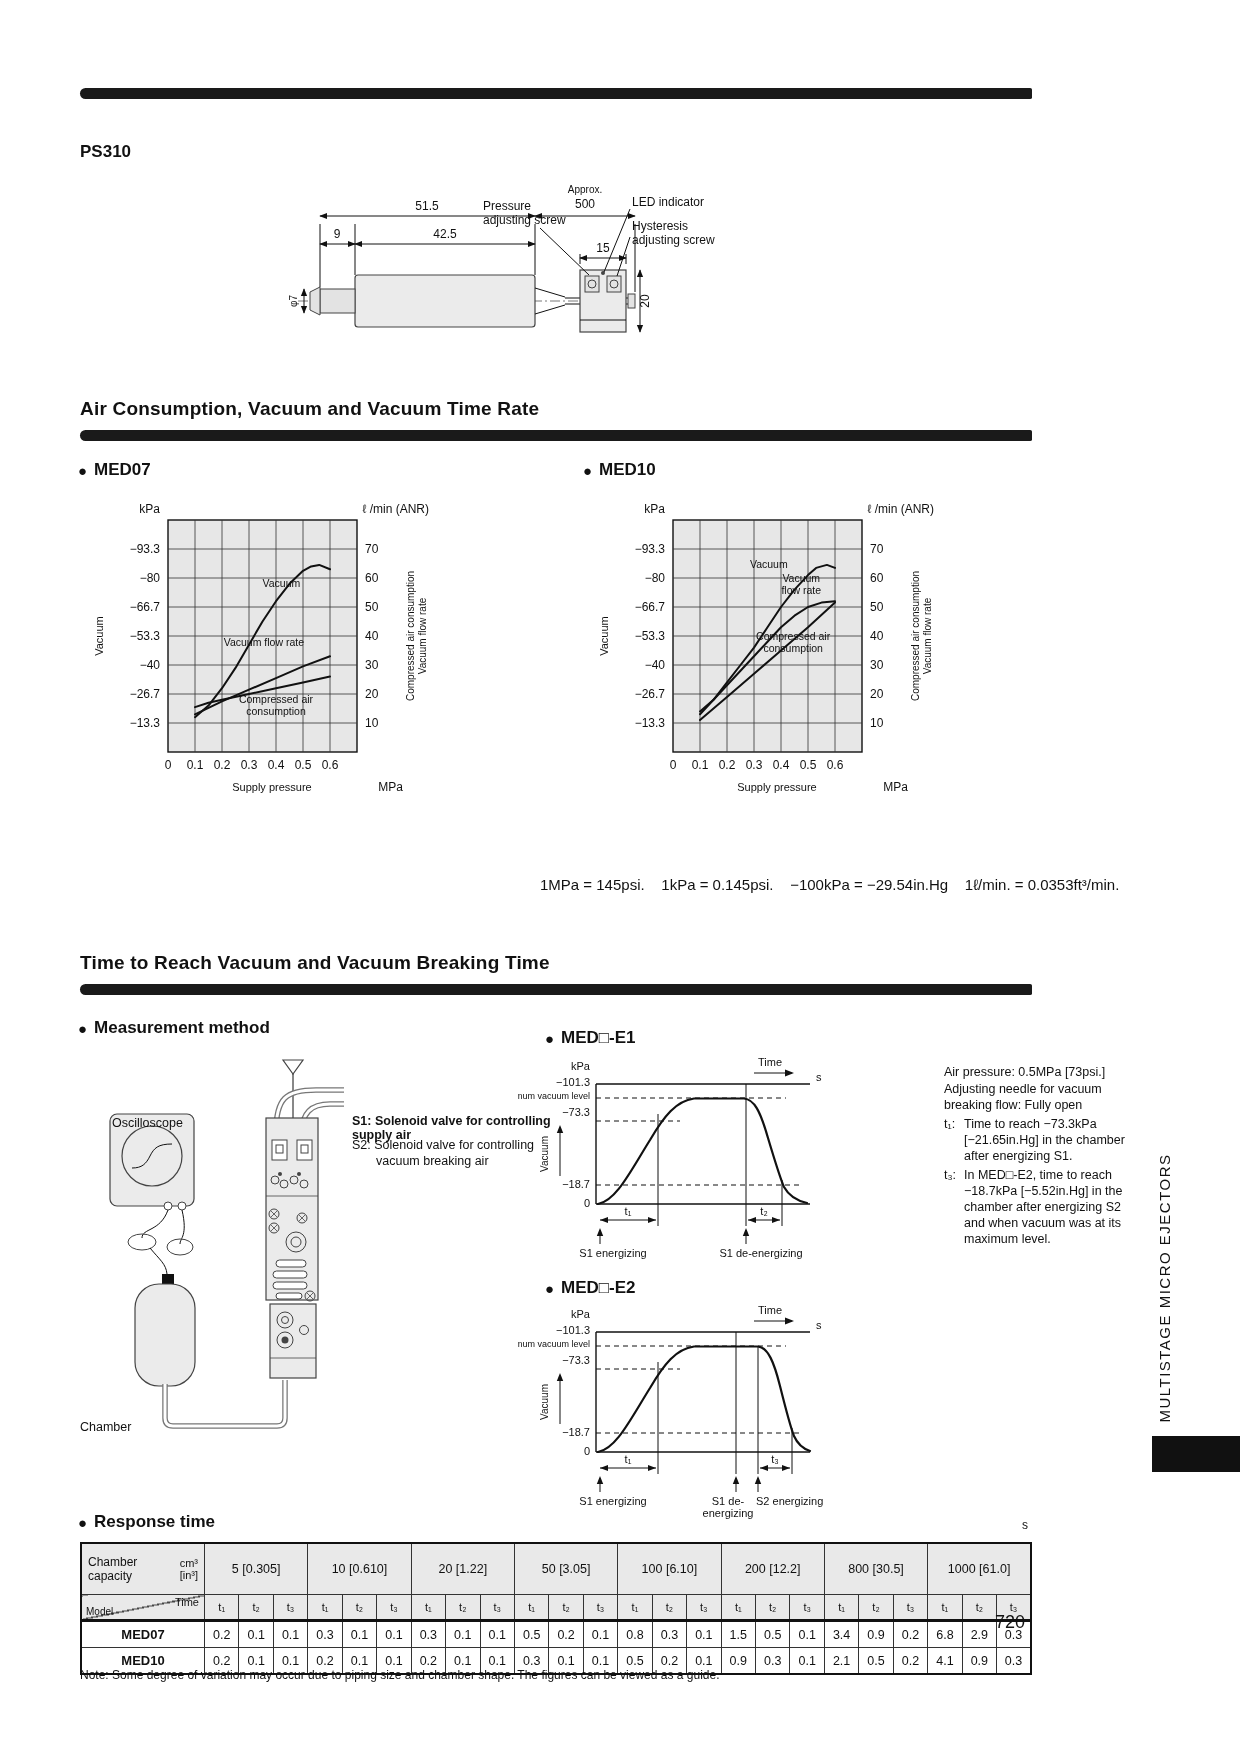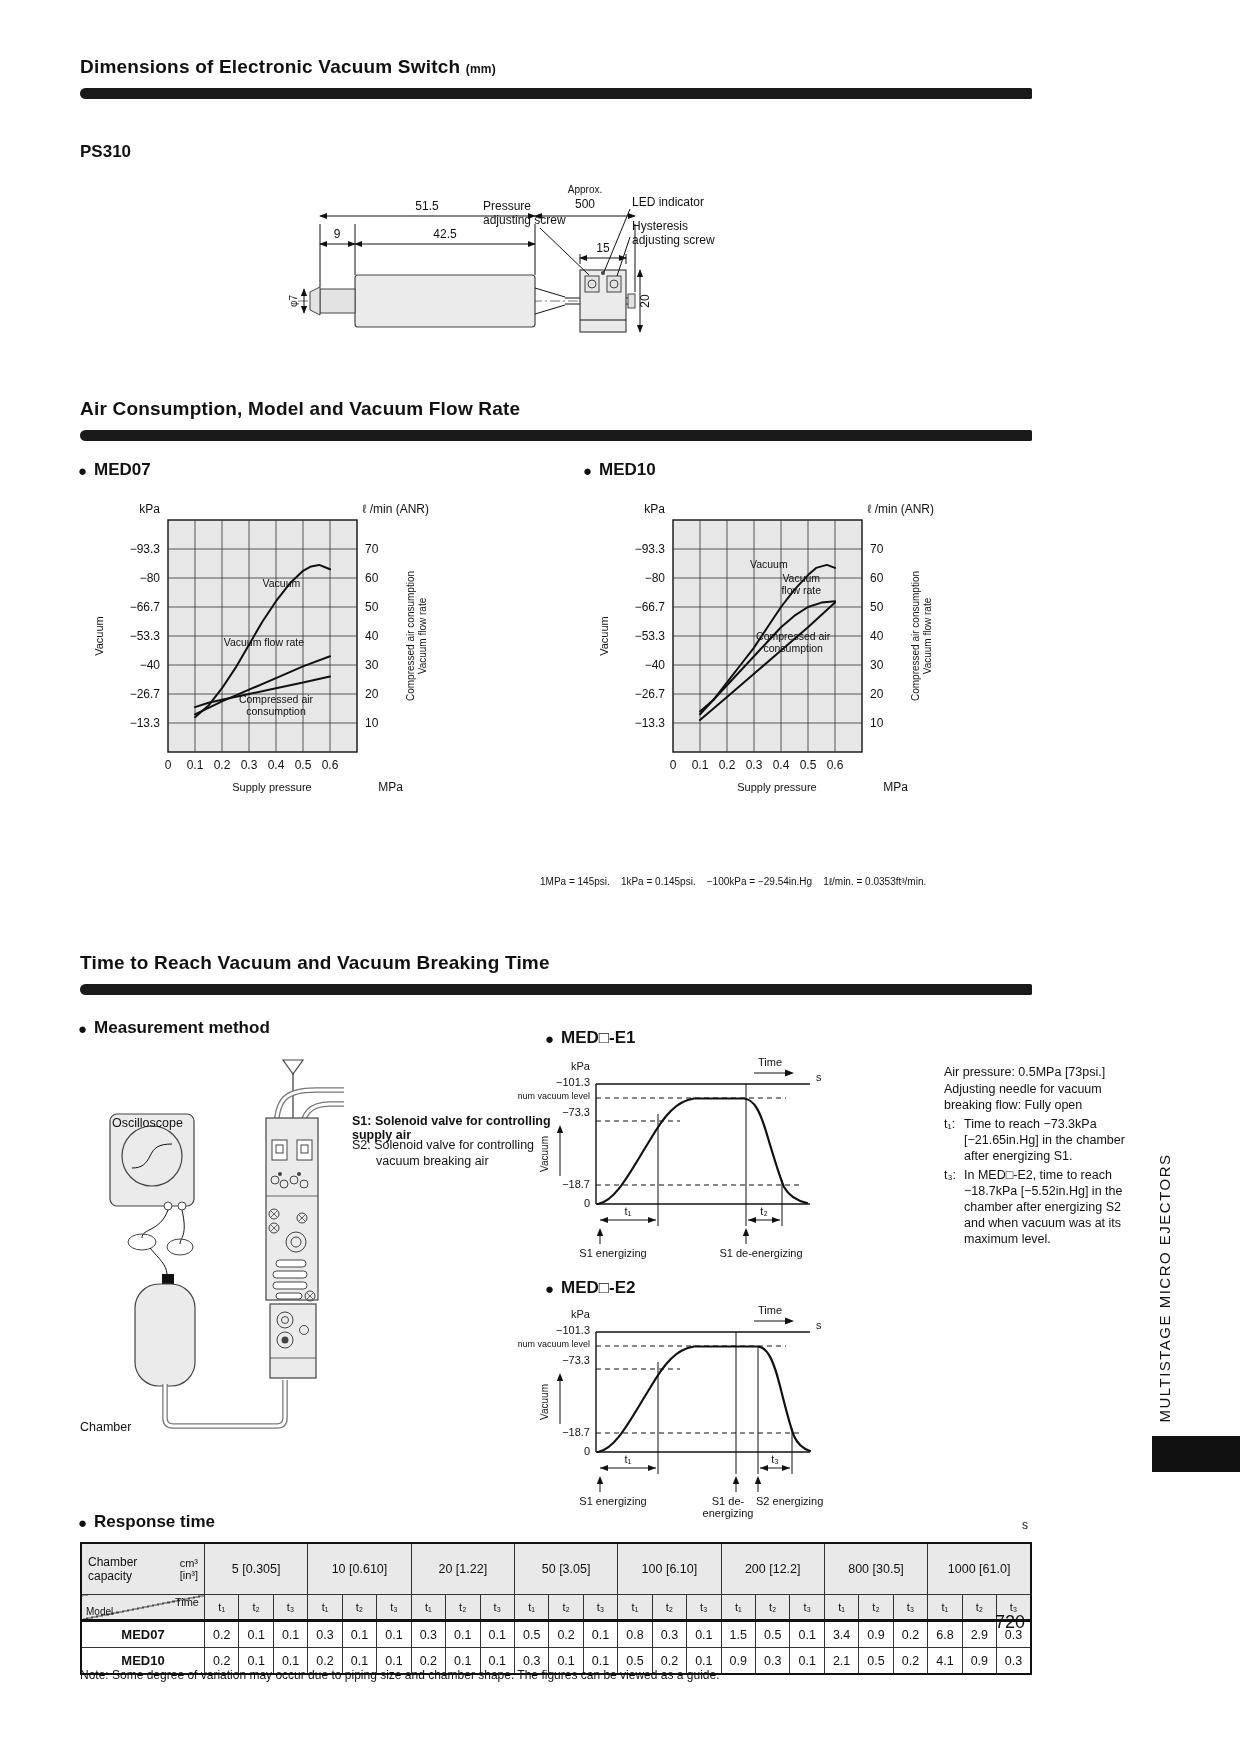--- a/index.html
+++ b/index.html
@@ -16,21 +16,21 @@
   .t11{font-size:11px;} .t10{font-size:10px;} .t12{font-size:12px;} .t85{font-size:9px;}
   .ax{stroke:#111;stroke-width:1.4;fill:none;}
   .thin{stroke:#111;stroke-width:1;fill:none;}
   .dash{stroke:#111;stroke-width:1;stroke-dasharray:5 4;fill:none;}
   .curve{fill:none;stroke:#111;stroke-width:2.2;stroke-linecap:round;}
   .part{fill:#ebebeb;stroke:#444;stroke-width:1.2;}
   .part2{fill:#e3e3e3;stroke:#444;stroke-width:1;}
   .cl{stroke:#555;stroke-width:.8;stroke-dasharray:10 3 2 3;}
   .pipe-out{stroke:#777;stroke-width:5.5;fill:none;}
   .pipe-in{stroke:#fff;stroke-width:3;fill:none;}
-  .footnote{font-size:10px;white-space:pre;}
+  .footnote{font-size:15px;white-space:pre;}
   .notes{font-size:12.5px;line-height:1.28;margin-left:24px;}
   .notes .note-line{margin-bottom:1px;}
   .note-item{position:relative;padding-left:20px;margin-top:3px;}
   .note-item .term{position:absolute;left:0;top:0;}
   .diagram-label{position:absolute;font-size:12.5px;margin-top:32px;}
   .sidebar-text{font-size:15px;letter-spacing:1.5px;transform:rotate(-90deg);
                 white-space:nowrap;text-align:center;}
   .side-tab{background:#111;}
   
   table.rt{border-collapse:collapse;table-layout:fixed;width:952px;border:2px solid #111;}
@@ -49,24 +49,20 @@
   .dg-time{position:absolute;top:1px;right:5px;font-size:11px;}
   .dg-model{position:absolute;bottom:2px;left:4px;font-size:10px;}
   .unit-s{font-size:12px;}
   .page-num{font-size:18px;}
 </style>
 </head>
 <body>
 
 <div class="page">
 
-  <div class="abs sec-title" style="left:80px;top:56px;">
-    <span>Dimensions of Electronic Vacuum Switch</span>
-    <span class="small-unit">(mm)</span>
-  </div>
   <div class="abs bar" style="left:80px;top:88px;width:952px;"></div>
   <div class="abs model-title" style="left:80px;top:142px;">PS310</div>
 
   <svg class="abs" style="left:280px;top:180px;" width="500" height="178" viewBox="0 0 500 178">
     <defs>
       <marker id="ah" viewBox="0 0 10 10" refX="9" refY="5" markerWidth="8" markerHeight="8" orient="auto-start-reverse">
         <path d="M0,1 L10,5 L0,9 z" fill="#111"></path>
       </marker>
     </defs>
 
@@ -117,21 +113,21 @@
     <text x="203" y="30" class="t12">Pressure</text>
     <text x="203" y="44" class="t12">adjusting screw</text>
     <line x1="260" y1="48" x2="309" y2="95" class="thin" stroke-width="0.8"></line>
     <text x="352" y="26" class="t12">LED indicator</text>
     <line x1="350" y1="29" x2="324" y2="92" class="thin" stroke-width="0.8"></line>
     <text x="352" y="50" class="t12">Hysteresis</text>
     <text x="352" y="64" class="t12">adjusting screw</text>
     <line x1="350" y1="57" x2="337" y2="96" class="thin" stroke-width="0.8"></line>
   </svg>
 
-  <div class="abs sec-title" style="left:80px;top:398px;">Air Consumption, Model and Vacuum Flow Rate</div>
+  <div class="abs sec-title" style="left:80px;top:398px;">Air Consumption, Vacuum and Vacuum Time Rate</div>
   <div class="abs bar" style="left:80px;top:430px;width:952px;"></div>
 
   <div class="abs bullet-head" style="left:78px;top:460px;">
     <span class="bullet">●</span>
     <span>MED07</span>
   </div>
   <div class="abs bullet-head" style="left:583px;top:460px;">
     <span class="bullet">●</span>
     <span>MED10</span>
   </div>

